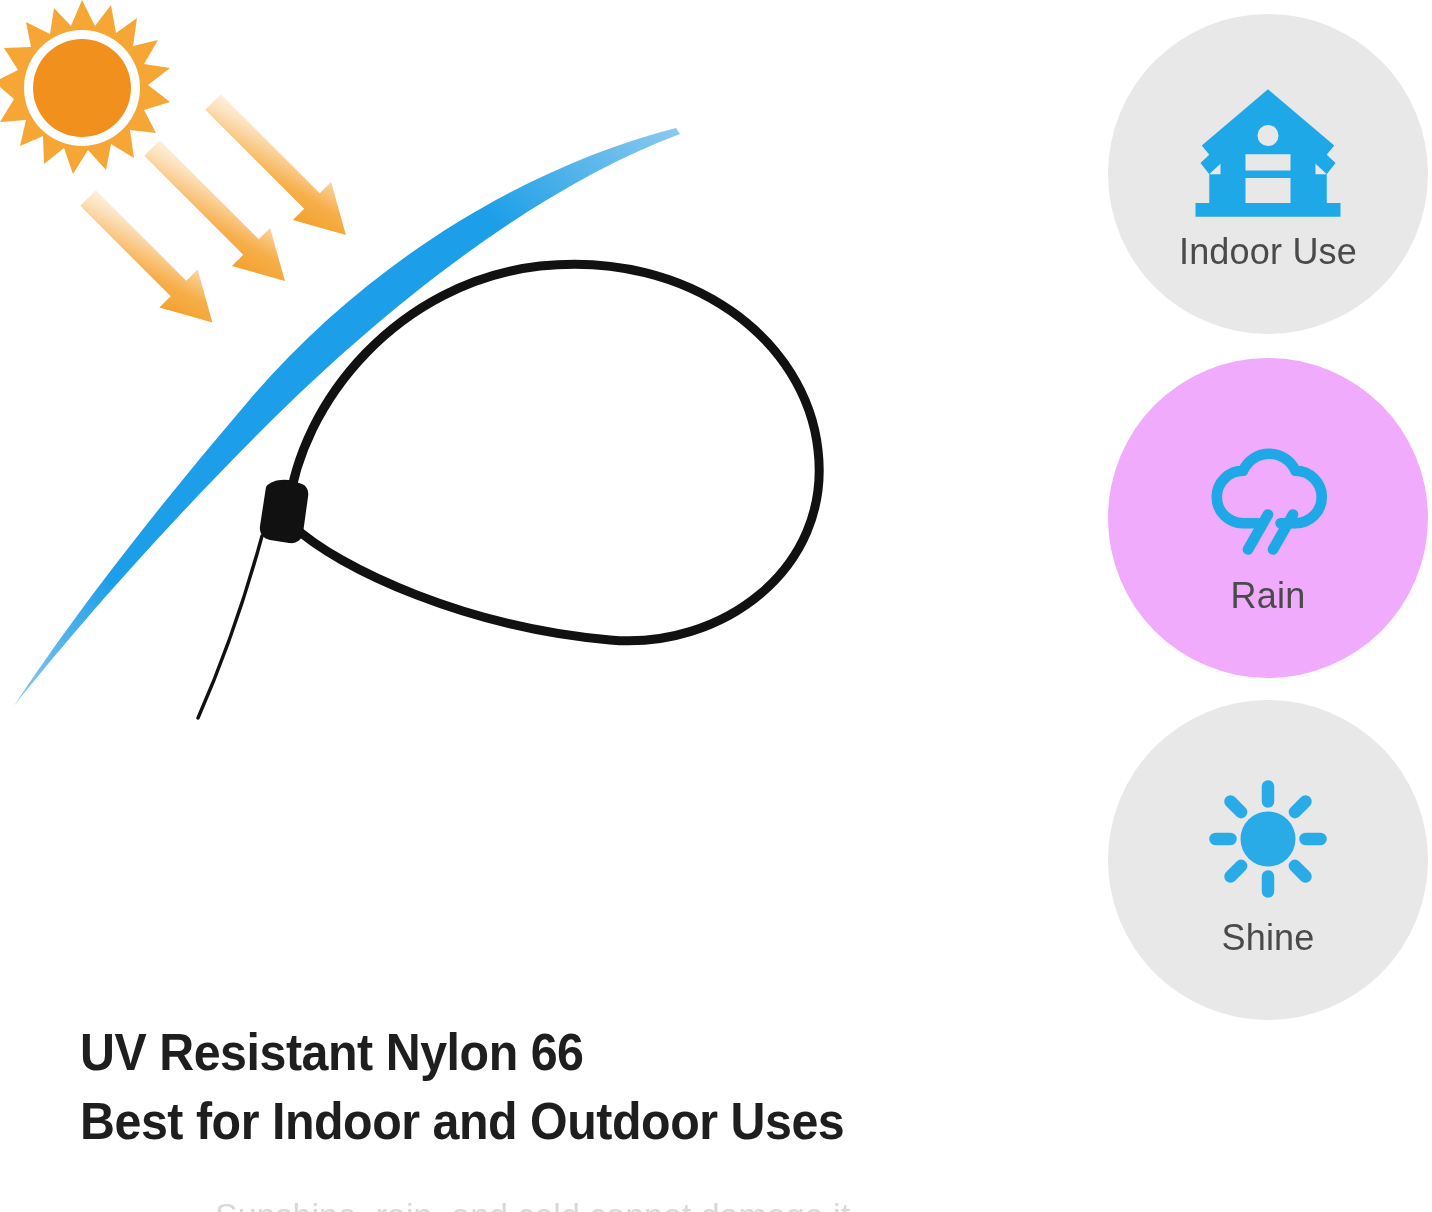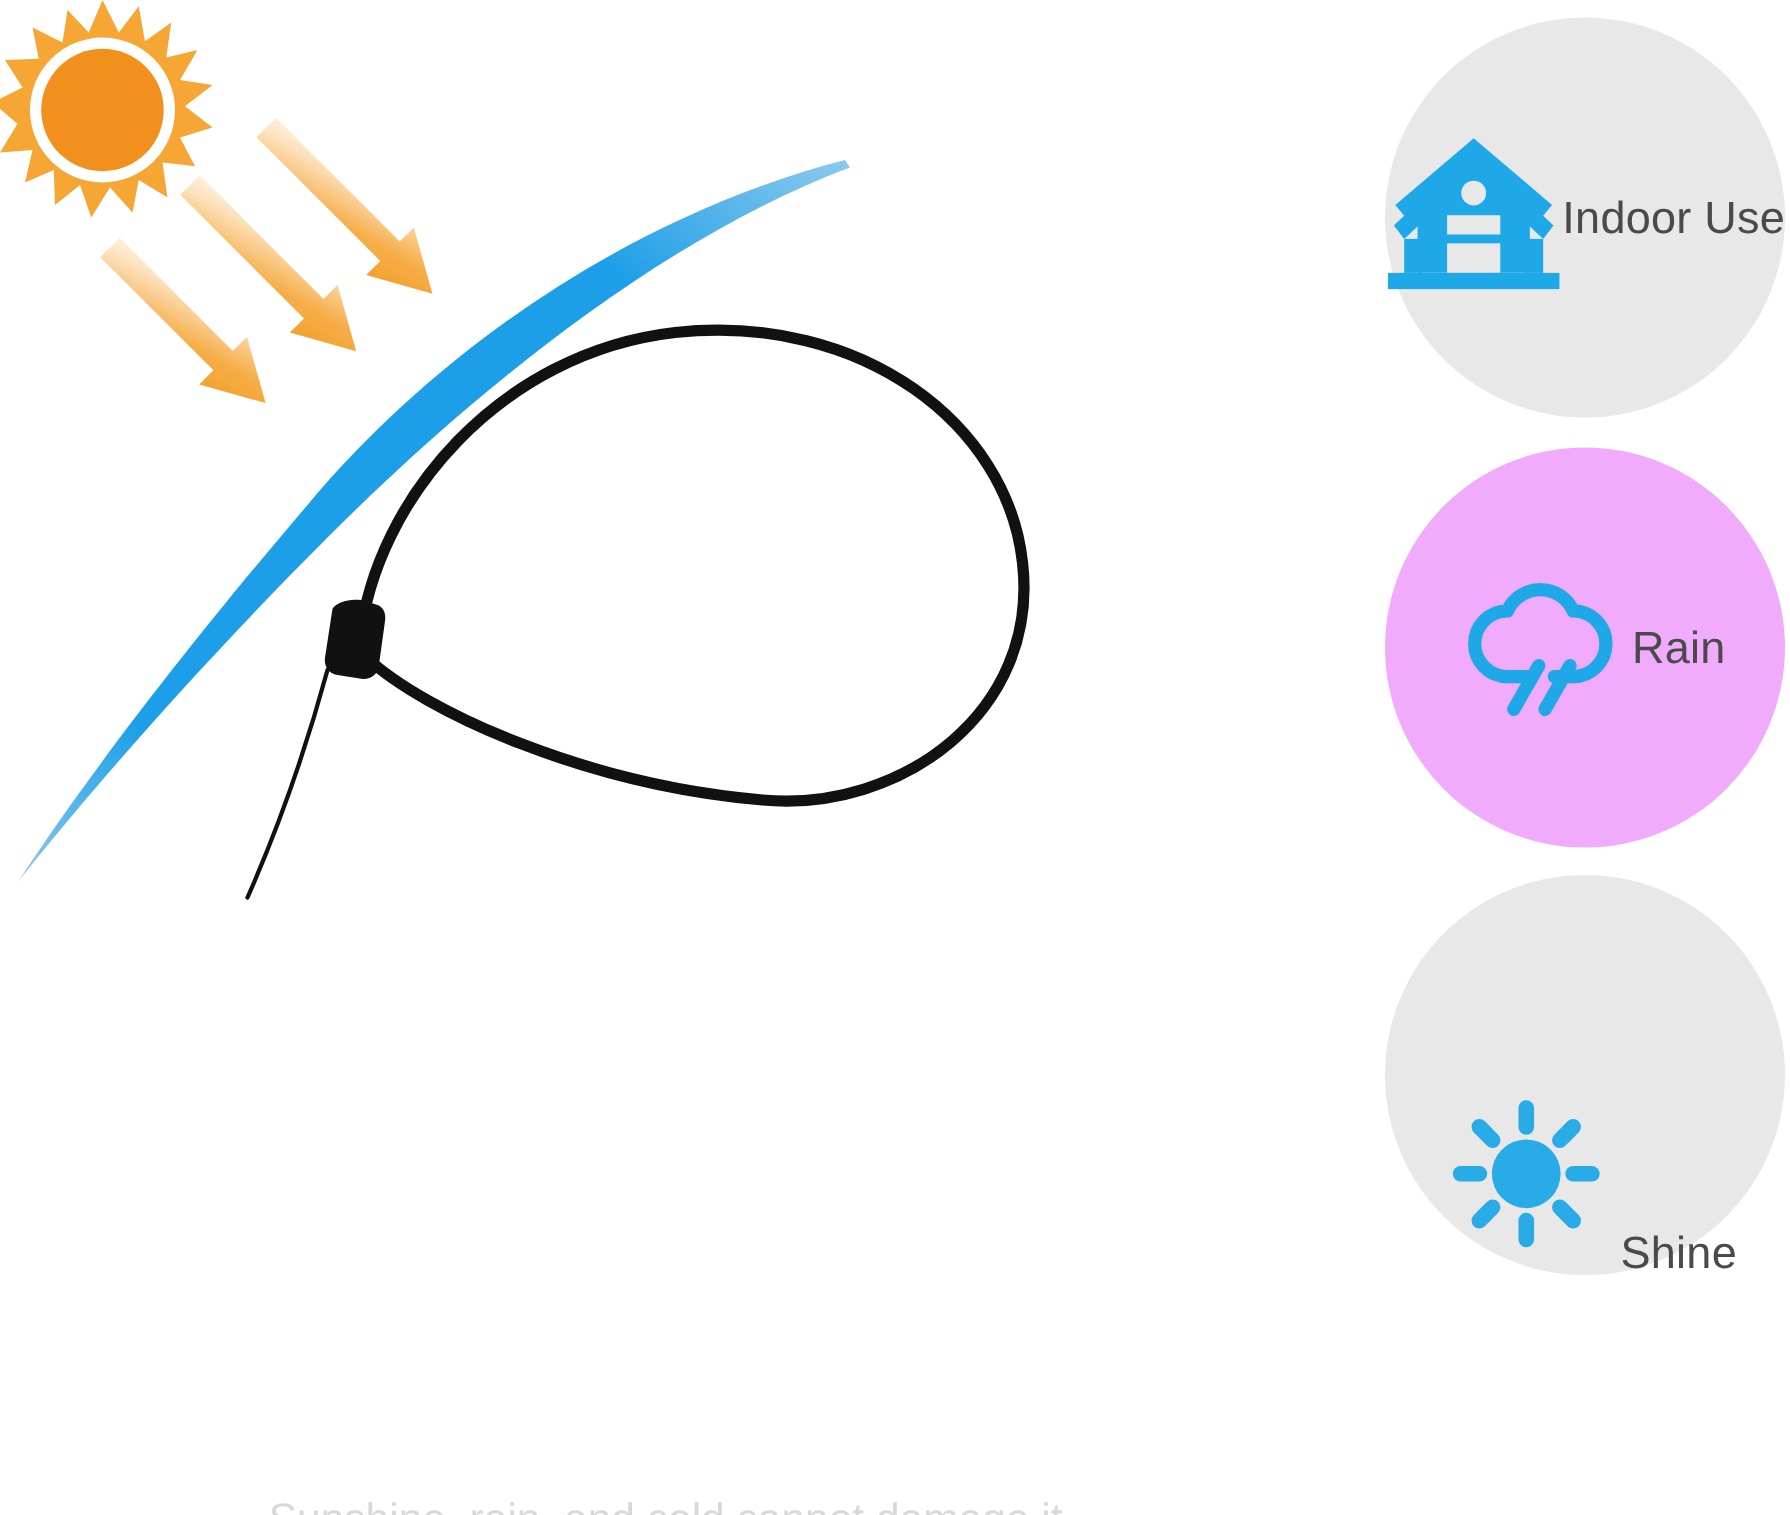--- a/index.html
+++ b/index.html
@@ -41,20 +41,21 @@
     width: 332px;
     height: 1020px;
   }
   .badge {
     position: absolute;
     left: 8px;
     width: 320px;
     height: 320px;
     border-radius: 50%;
     display: flex;
+    flex-direction: column;
     align-items: center;
     justify-content: center;
     box-sizing: border-box;
   }
   .badge-icon {
     display: block;
     width: 150px;
     height: 150px;
     margin-bottom: 6px;
   }
@@ -68,21 +69,21 @@
     font-family: "Liberation Sans", "DejaVu Sans", sans-serif;
     font-size: 36px;
     font-weight: 400;
     color: #4a4a4a;
     letter-spacing: 0.2px;
     line-height: 1;
     white-space: nowrap;
   }
   #badge-indoor  { top: 14px; }
   #badge-rain    { top: 358px; }
-  #badge-shine   { top: 700px; align-items: flex-end; }
+  #badge-shine   { top: 700px; }
 
   
   #headline {
     position: absolute;
     left: 80px;
     top: 1018px;
     width: 960px;
   }
   .headline-line {
     font-family: "Liberation Sans", "DejaVu Sans", sans-serif;
@@ -259,18 +260,22 @@
             <line x1="81.5" y1="75.5" x2="90" y2="84"></line>
             <line x1="90" y1="24" x2="81.5" y2="32.5"></line>
             <line x1="38.5" y1="75.5" x2="30" y2="84"></line>
           </g>
         </svg>
       </span>
       <span class="badge-label">Shine</span>
     </div>
   </div>
 
+  <div id="headline">
+    <div class="headline-line">UV Resistant Nylon 66</div>
+    <div class="headline-line">Best for Indoor and Outdoor Uses</div>
+  </div>
 
   <div id="cropped-caption">
     <span>Sunshine, rain, and cold cannot damage it</span>
   </div>
 
 </div>
 
 </body></html>

